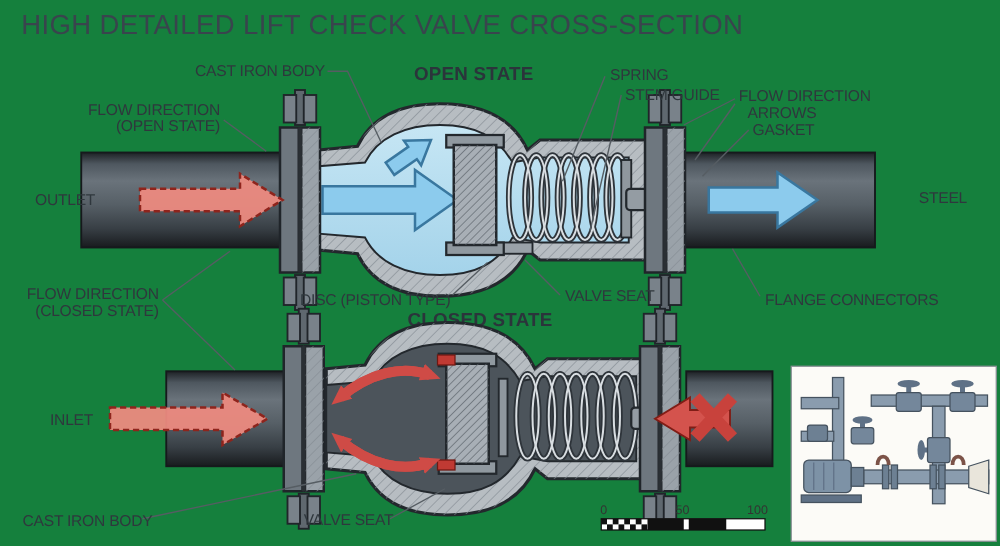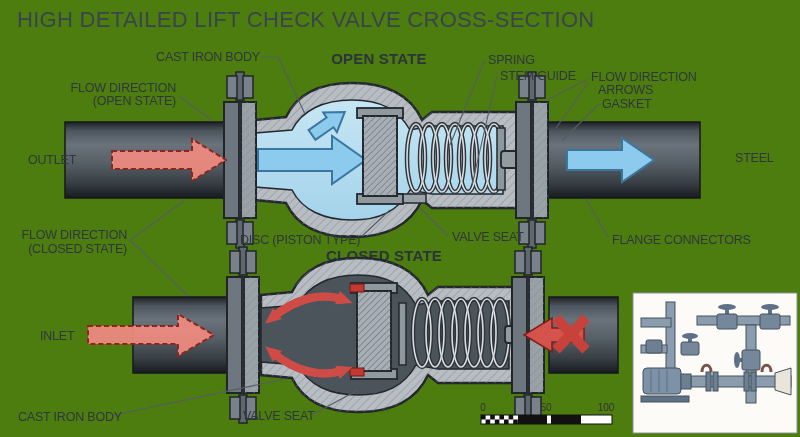--- a/index.html
+++ b/index.html
@@ -1,16 +1,16 @@
 <!DOCTYPE html>
 <html><head>
 <meta charset="utf-8">
 <style>
   html,body{margin:0;padding:0;background:#ffffff;}
-  #page{position:relative;width:800px;height:437px;background:#4d7c0f;overflow:hidden;
+  #page{position:relative;width:800px;height:437px;background:#15803d;overflow:hidden;
         font-family:"Liberation Sans",sans-serif;}
   svg{position:absolute;left:0;top:0;}
   text{font-family:"Liberation Sans","DejaVu Sans",sans-serif;fill:#2f373d;}
   .title{font-size:22px;font-weight:500;letter-spacing:.3px;fill:#39444d;}
   .lbl{font-size:12.5px;font-weight:500;letter-spacing:-.2px;}
   .hdr{font-size:15px;font-weight:700;letter-spacing:.2px;fill:#2b343b;}
   .tick{font-size:10px;fill:#333;}
   .leader{stroke:#565d63;stroke-width:1.1;fill:none;}
 </style>
 </head>

